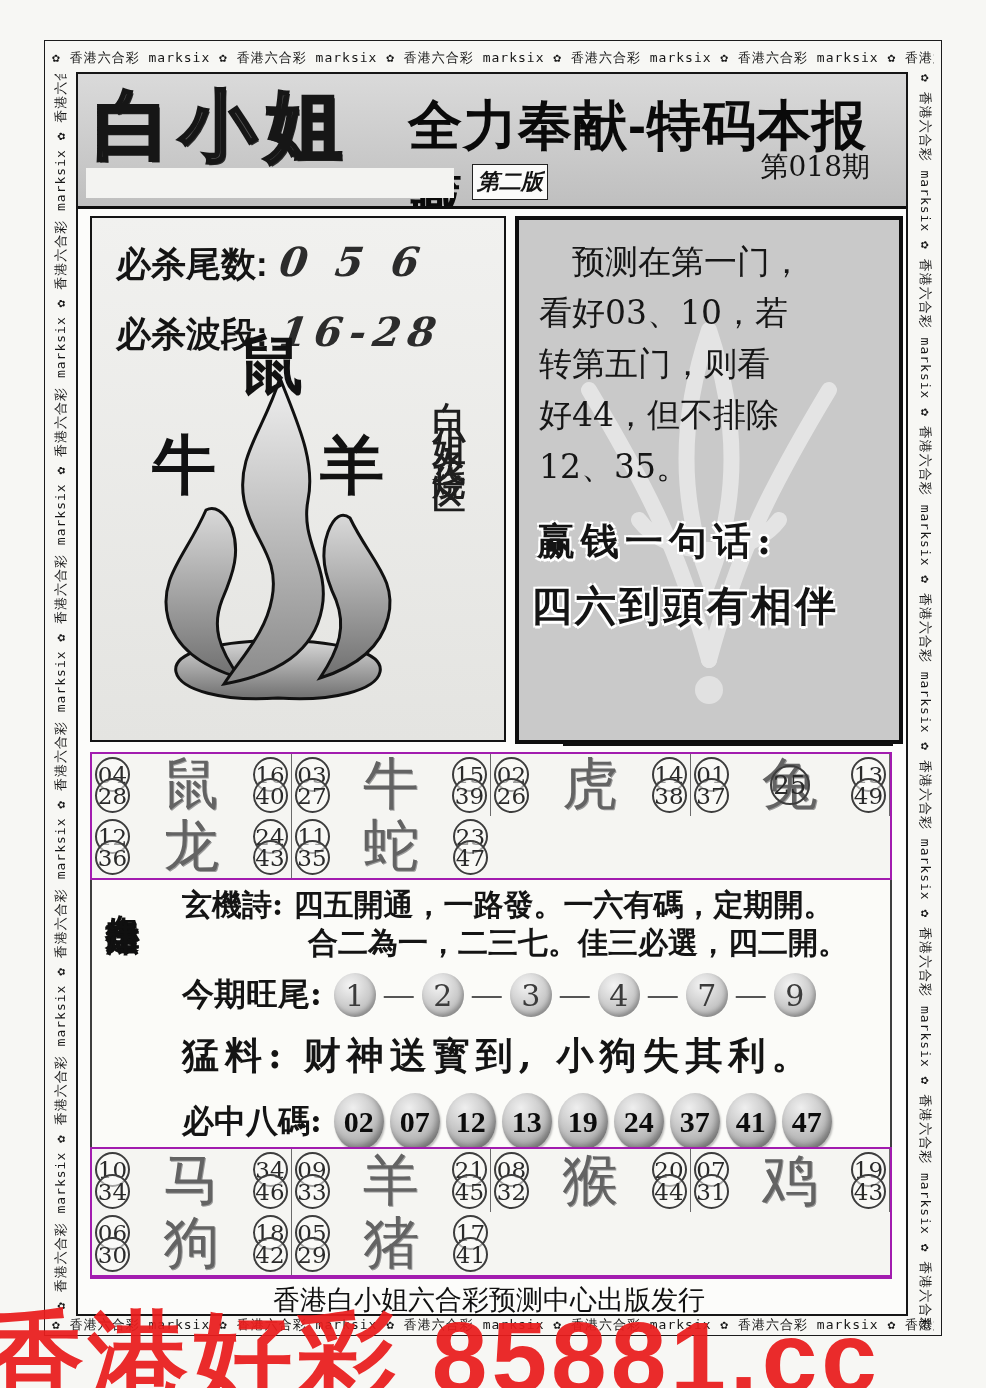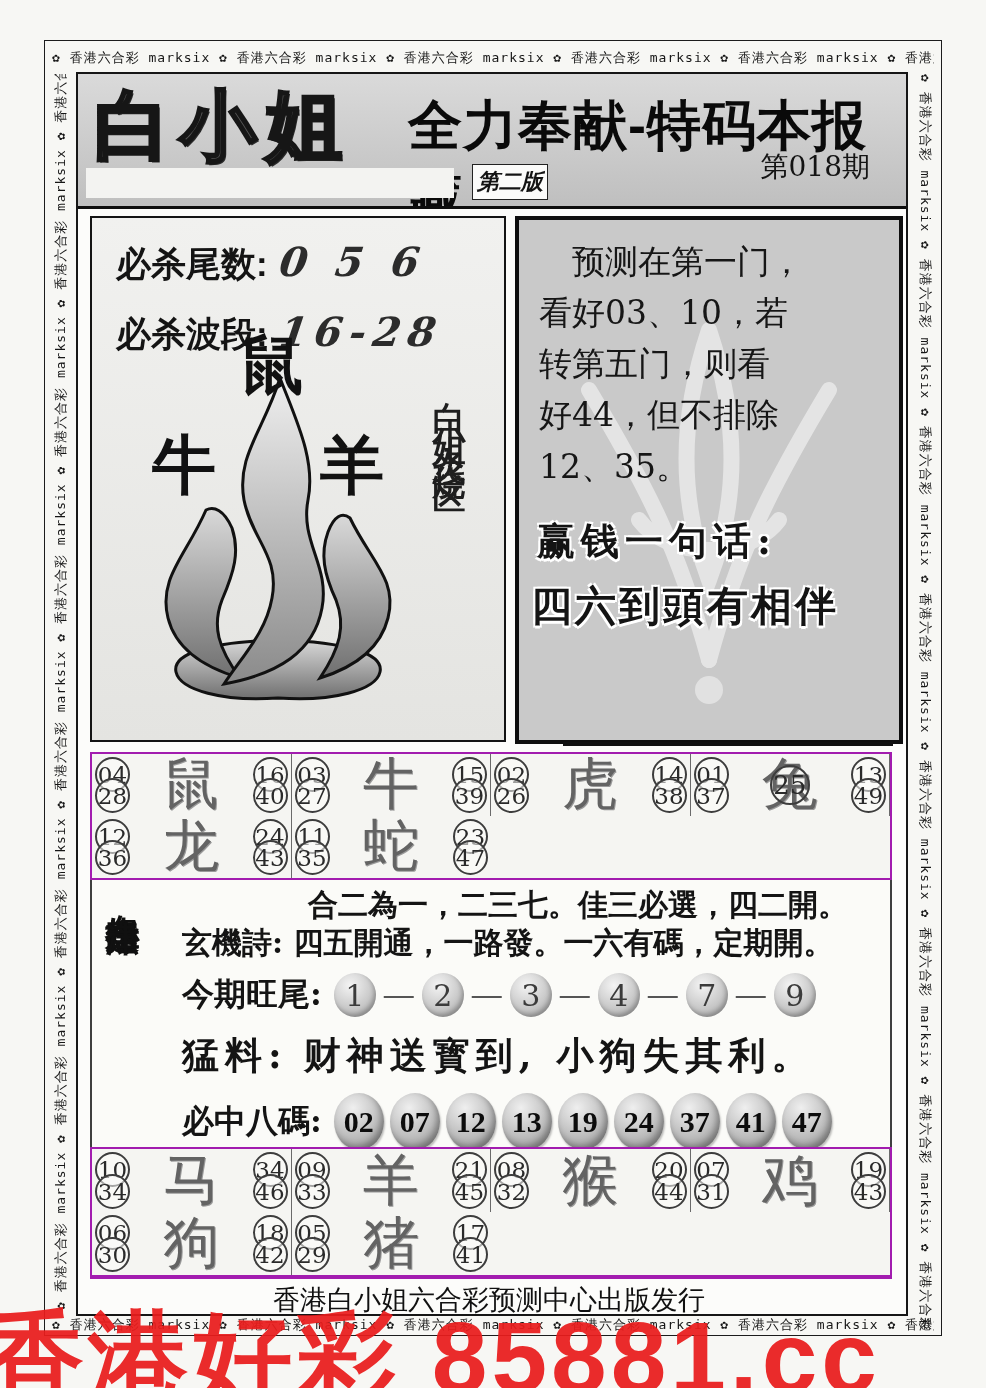--- a/index.html
+++ b/index.html
@@ -216,25 +216,25 @@
         <span class="corner tr">23</span>
         <span class="animal">蛇</span>
         <span class="corner bl">35</span>
         <span class="corner br">47</span>
       </div>
     </div>
 
     <div class="tips">
       <div class="tips-side">白小姐指点迷津</div>
       <div class="tips-content">
-        <div class="poem-line second">合二為一，二三七。佳三必選，四二開。</div>
         <div class="poem-line">
           <span>玄機詩:</span>
           <span>四五開通，一路發。一六有碼，定期開。</span>
         </div>
+        <div class="poem-line second">合二為一，二三七。佳三必選，四二開。</div>
 
         <div class="tail-row">
           <span class="row-label">今期旺尾:</span>
           <span class="ball-s">1</span>
           <span class="dash">—</span>
           <span class="ball-s">2</span>
           <span class="dash">—</span>
           <span class="ball-s">3</span>
           <span class="dash">—</span>
           <span class="ball-s">4</span>

